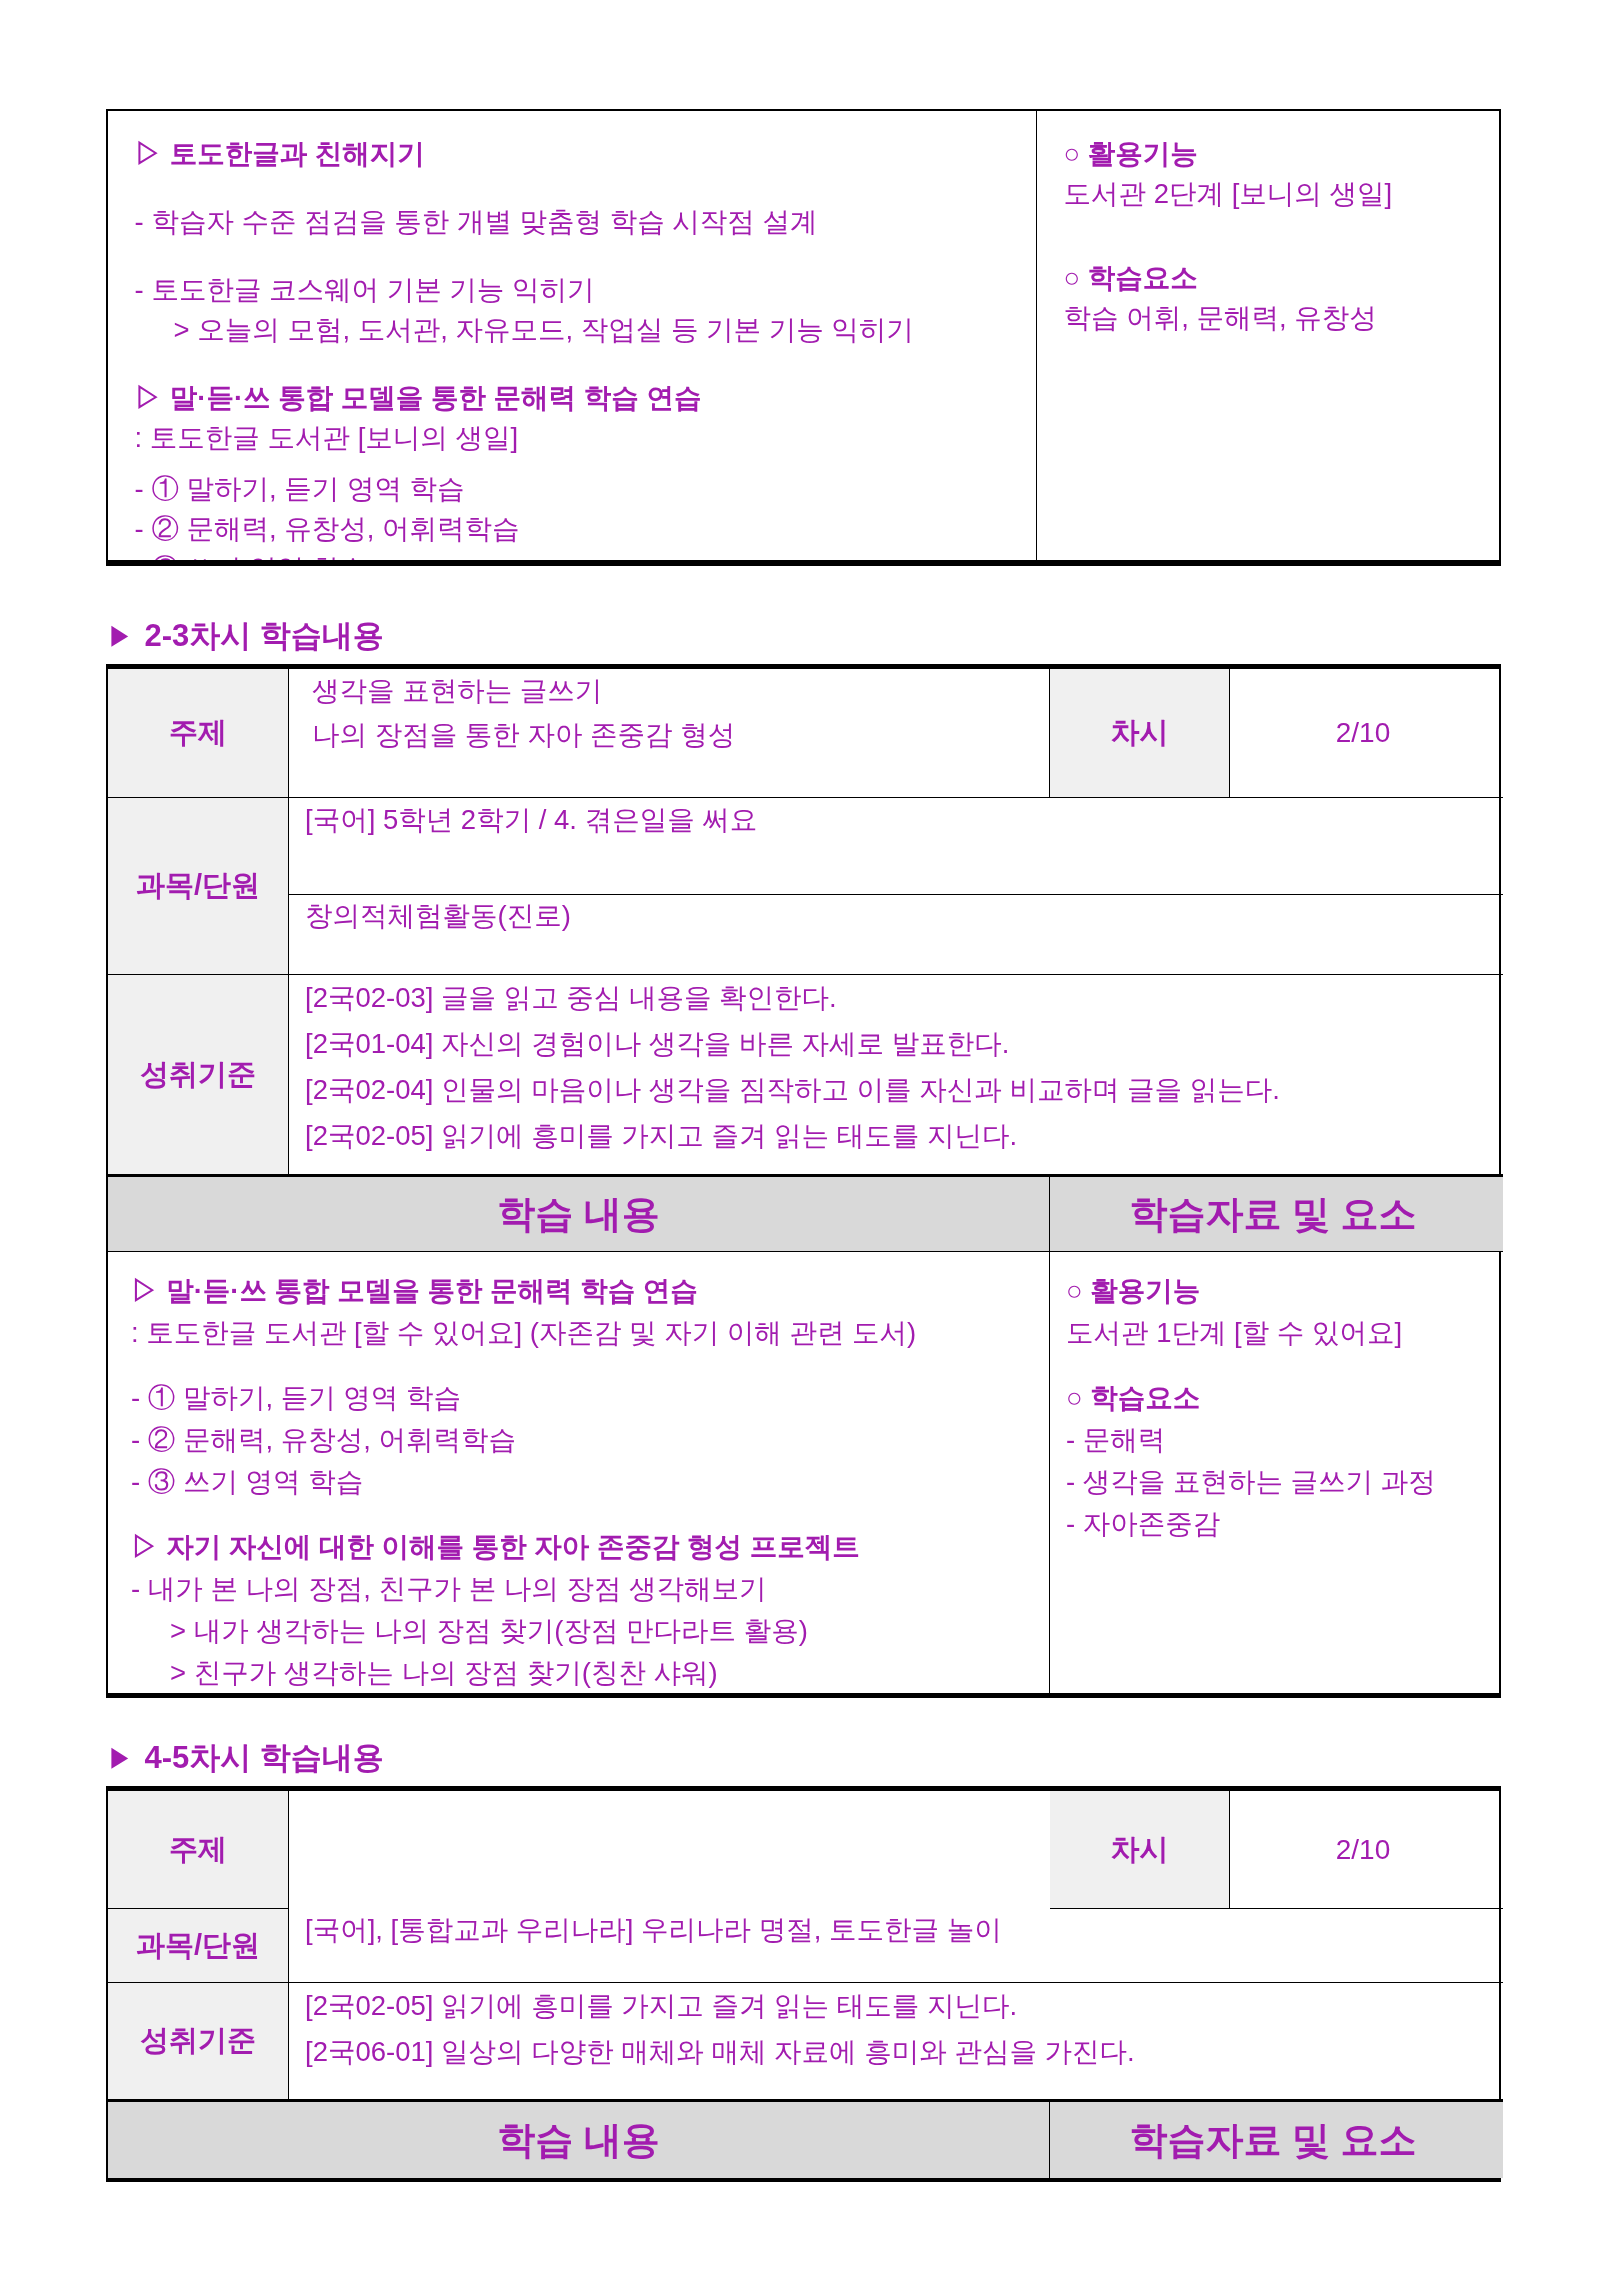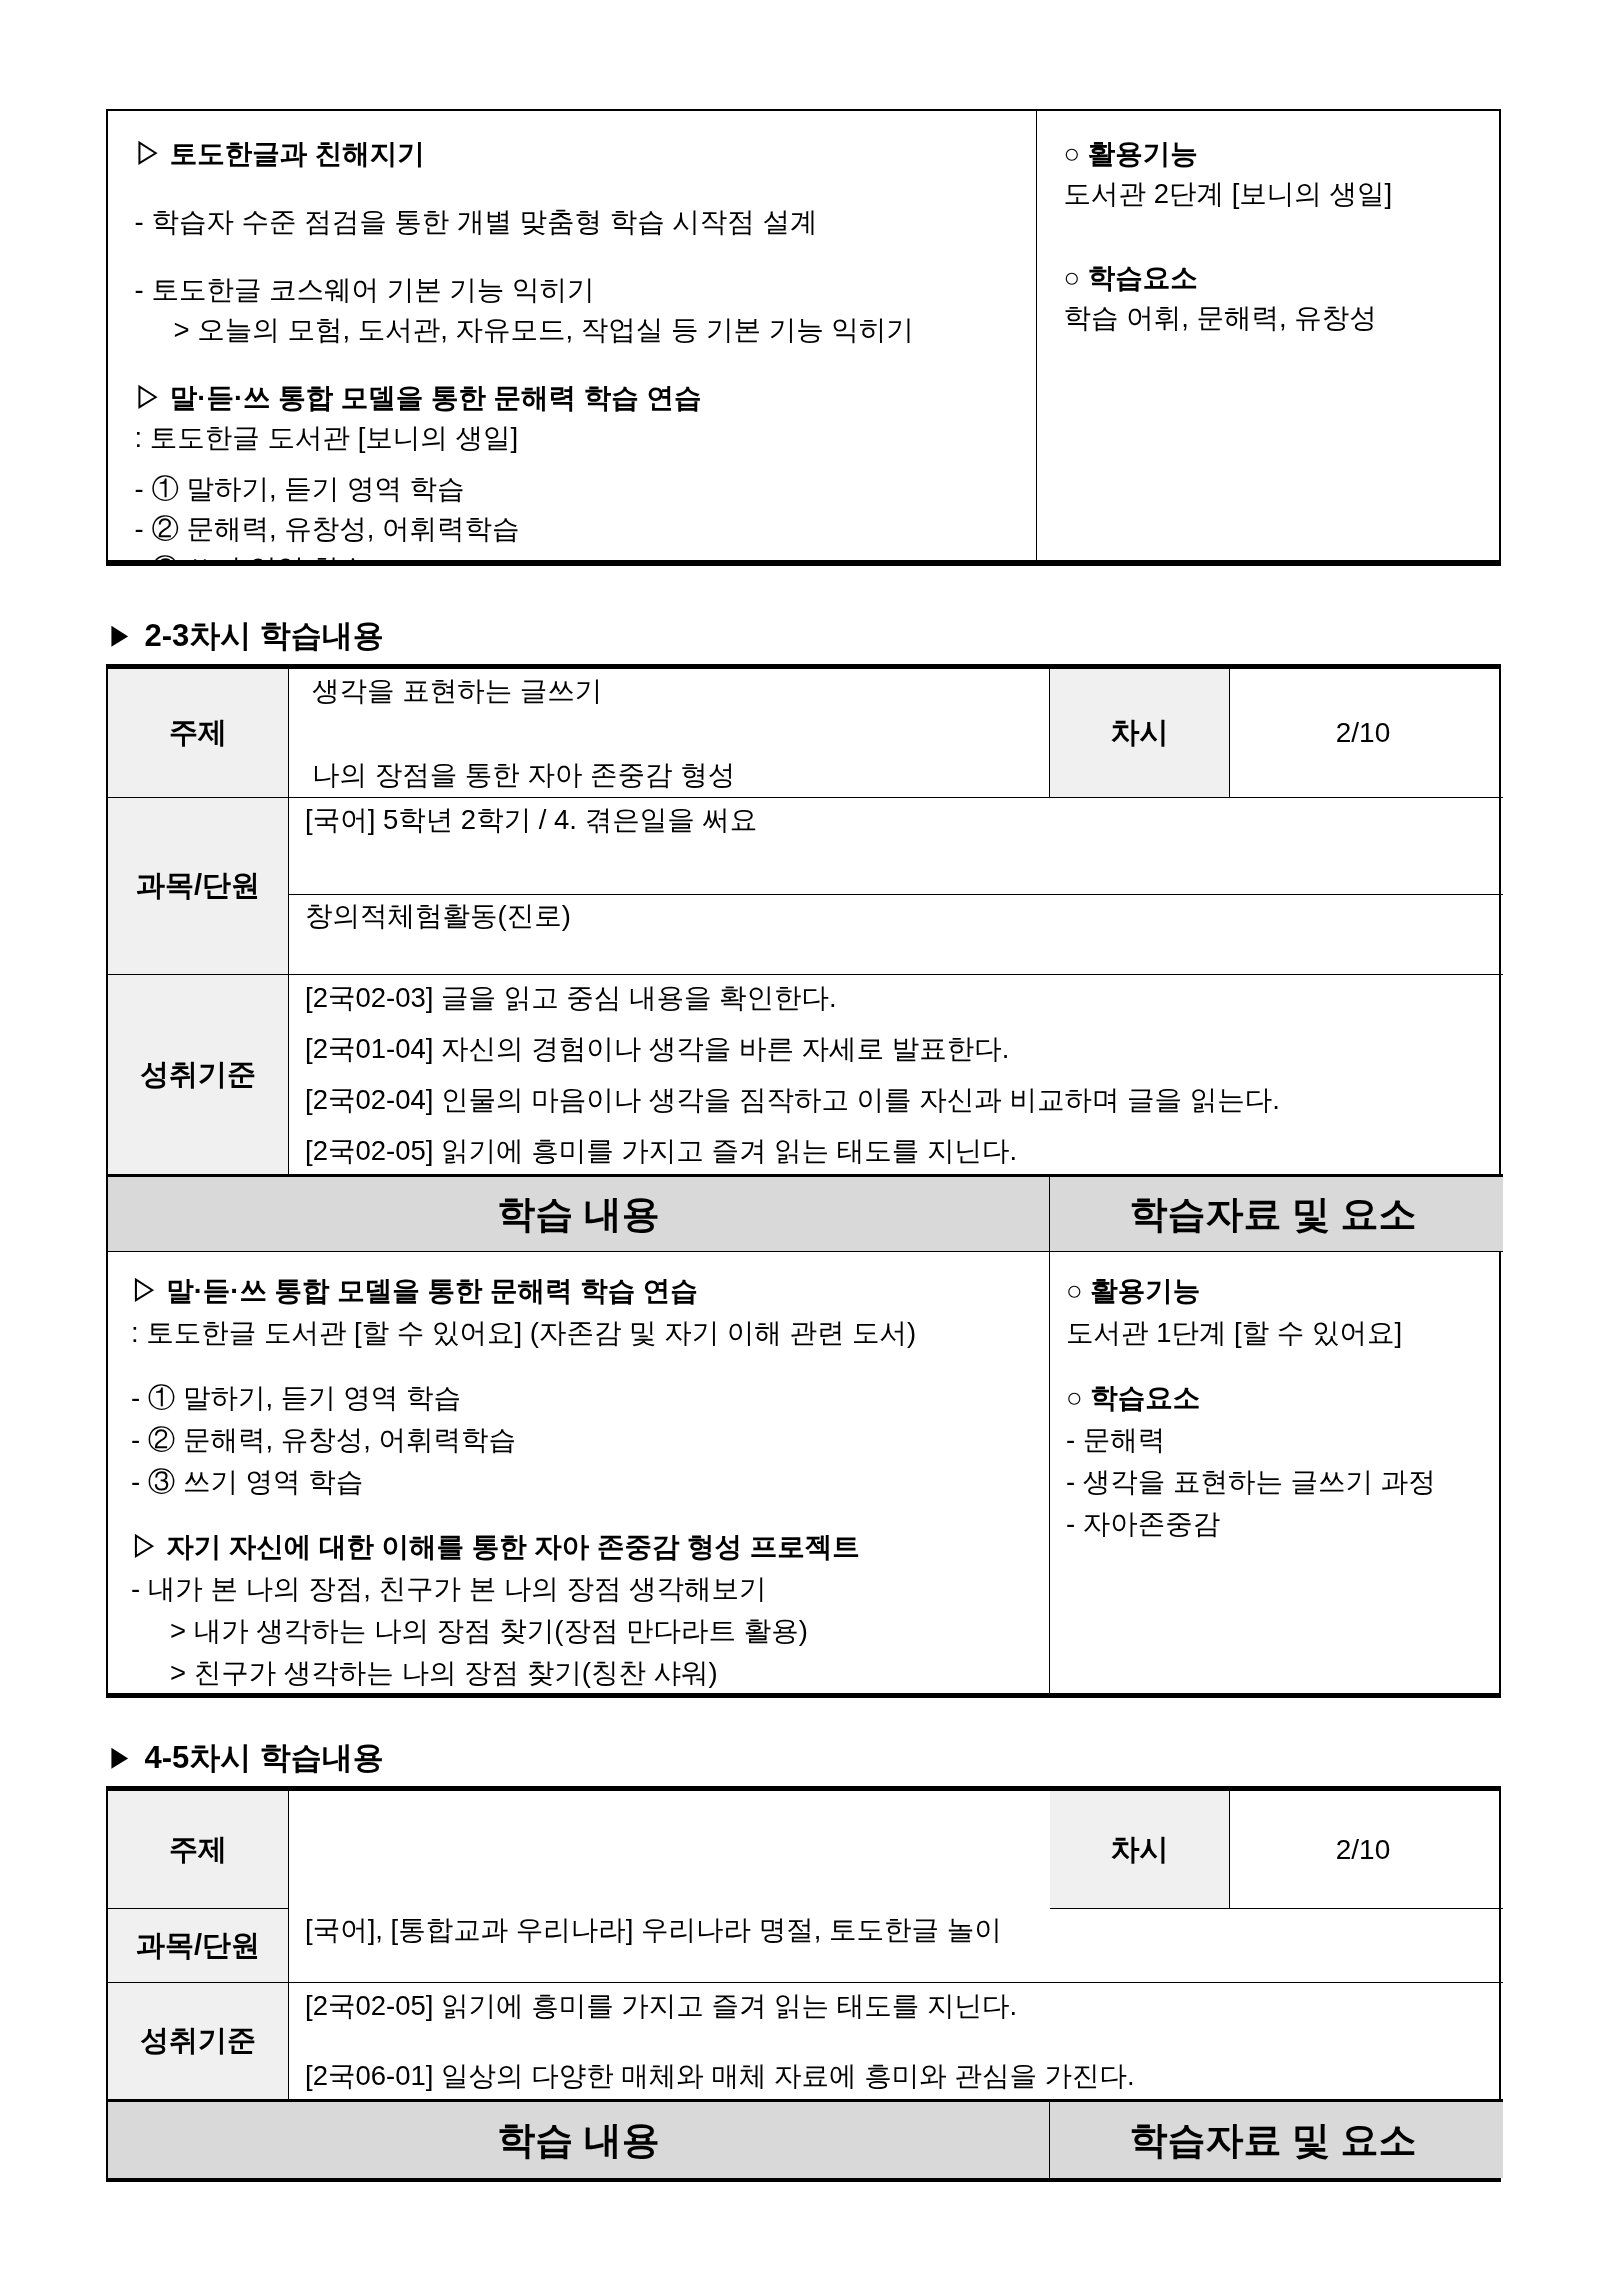--- a/index.html
+++ b/index.html
@@ -2,34 +2,34 @@
 <html lang="ko" style="font-size:14px"><head>
 <meta charset="utf-8">
 <style>
   * { box-sizing: border-box; }
   html, body { margin: 0; padding: 0; background: #e8e8e8; }
   .page {
     position: relative;
     width: 1604px; height: 2295px;
     background: #ffffff;
     font-family: "Liberation Sans", sans-serif;
-    color: #000000;
+    color: #a21caf;
     overflow: hidden;
   }
   .tbl {
     position: absolute; left: 106px;
     background: #fff;
     display: grid;
     border: 2.7px solid #000;
   }
   .cell {
     border-right: 1.8px solid #000;
     border-bottom: 1.8px solid #000;
     display: flex; flex-direction: column;
-    justify-content: space-between;
+    justify-content: flex-start;
     padding: 0 23px;
     overflow: hidden;
   }
   .cr { border-right: none; padding-left: 16px; }
   .cb { border-bottom: none; }
   .lab {
     background: #f0f0f0;
     align-items: center; justify-content: center;
     font-weight: 700; font-size: 29px;
     text-align: center; padding: 0 7px;

